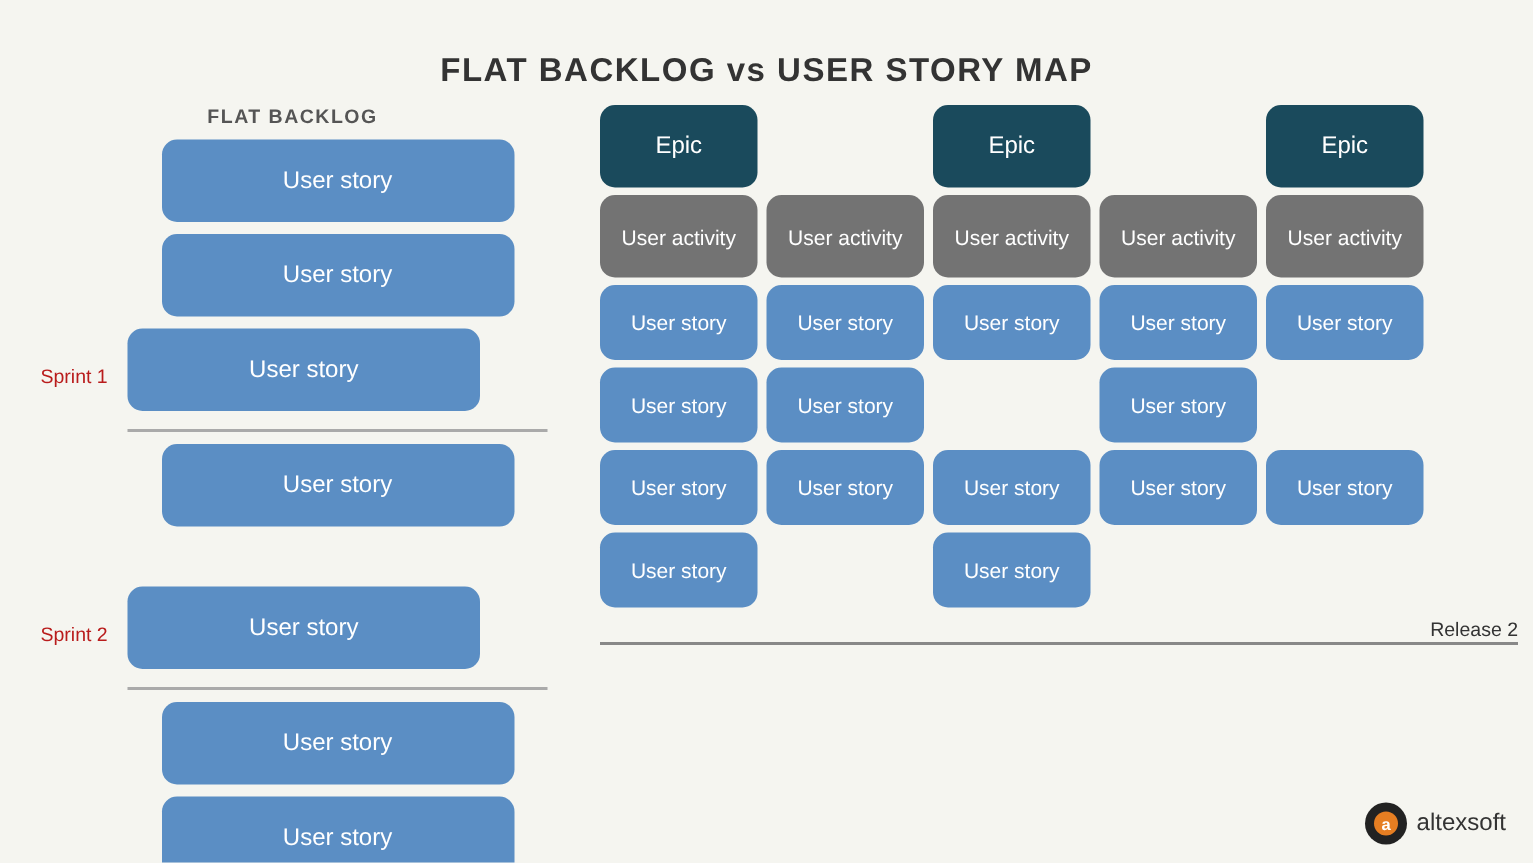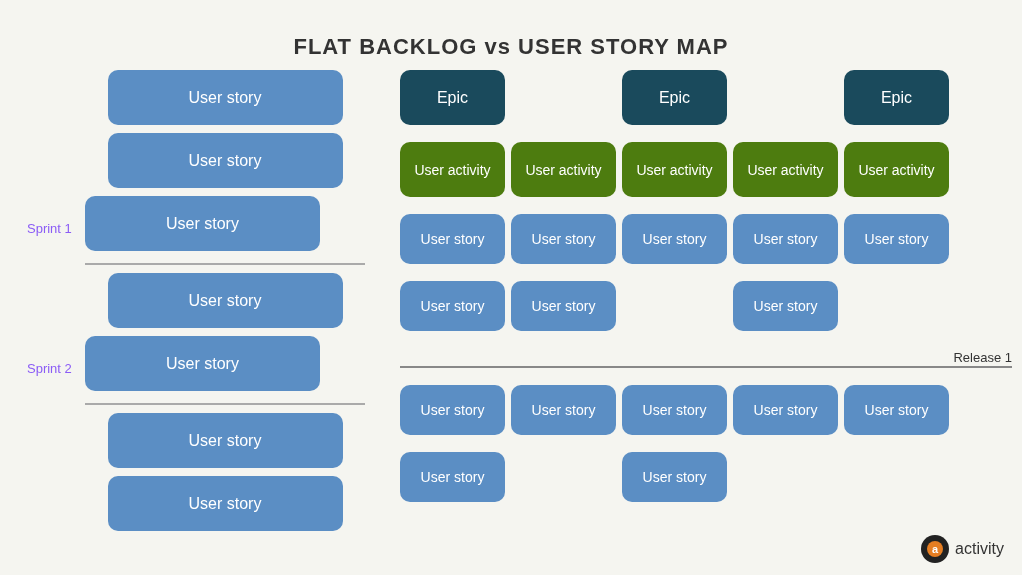--- a/index.html
+++ b/index.html
@@ -59,41 +59,41 @@
       font-weight: 500;
       cursor: pointer;
       margin-bottom: 8px;
       display: flex;
       align-items: center;
       justify-content: center;
     }
     .sprint-label {
       position: absolute;
       font-size: 13px;
-      color: #8b5cf6;
+      color: #b91c1c;
       font-weight: 500;
       left: 0;
     }
     .sprint-line {
       width: 280px;
       height: 2px;
       background: #aaa;
       margin-left: 0px;
       margin-bottom: 8px;
     }
     
     .story-map {
       flex: 1;
       padding-left: 20px;
       position: relative;
     }
     .story-map-grid {
       display: flex;
       flex-direction: column;
-      gap: 17px;
+      gap: 5px;
     }
     
     .epic-row {
       display: flex;
       gap: 6px;
       align-items: center;
     }
     .epic-btn {
       width: 105px;
       height: 55px;
@@ -114,21 +114,21 @@
       flex-shrink: 0;
     }
     
     .activity-row {
       display: flex;
       gap: 6px;
     }
     .activity-btn {
       width: 105px;
       height: 55px;
-      background: #4d7c0f;
+      background: #737373;
       color: white;
       border: none;
       border-radius: 10px;
       font-size: 14px;
       font-weight: 500;
       cursor: pointer;
       display: flex;
       align-items: center;
       justify-content: center;
       text-align: center;
@@ -207,35 +207,36 @@
     }
   </style>
 </head>
 <body>
 
 <div class="page-title">FLAT BACKLOG vs USER STORY MAP</div>
 
 <div class="columns">
 
   <div class="flat-backlog">
+    <div class="section-title">FLAT BACKLOG</div>
     <div class="backlog-items">
 
       <button class="story-btn">User story</button>
 
       <button class="story-btn">User story</button>
 
       <div style="position:relative; width:280px; margin-bottom:4px;">
         <span class="sprint-label" style="left:-58px; top:50%; transform:translateY(-50%);">Sprint 1</span>
         <button class="story-btn">User story</button>
       </div>
       <div class="sprint-line"></div>
 
       <button class="story-btn">User story</button>
 
-      <div style="position:relative; width:280px; margin-bottom:4px;">
+      <div style="position:relative; width:280px; margin-bottom:4px;margin-top:32px;">
         <span class="sprint-label" style="left:-58px; top:50%; transform:translateY(-50%);">Sprint 2</span>
         <button class="story-btn">User story</button>
       </div>
       <div class="sprint-line"></div>
 
       <button class="story-btn">User story</button>
 
       <button class="story-btn">User story</button>
 
     </div>
@@ -270,47 +271,47 @@
       </div>
 
       <div class="story-row">
         <button class="map-story-btn">User story</button>
         <button class="map-story-btn">User story</button>
         <div class="map-story-empty"></div>
         <button class="map-story-btn">User story</button>
         <div class="map-story-empty"></div>
       </div>
 
+
+      <div class="story-row">
+        <button class="map-story-btn">User story</button>
+        <button class="map-story-btn">User story</button>
+        <button class="map-story-btn">User story</button>
+        <button class="map-story-btn">User story</button>
+        <button class="map-story-btn">User story</button>
+      </div>
+
+      <div class="story-row">
+        <button class="map-story-btn">User story</button>
+        <div class="map-story-empty"></div>
+        <button class="map-story-btn">User story</button>
+        <div class="map-story-empty"></div>
+        <div class="map-story-empty"></div>
+      </div>
+
       <div class="release-line-container">
         <div class="release-line"></div>
-        <span class="release-label">Release 1</span>
-      </div>
-
-      <div class="story-row">
-        <button class="map-story-btn">User story</button>
-        <button class="map-story-btn">User story</button>
-        <button class="map-story-btn">User story</button>
-        <button class="map-story-btn">User story</button>
-        <button class="map-story-btn">User story</button>
-      </div>
-
-      <div class="story-row">
-        <button class="map-story-btn">User story</button>
-        <div class="map-story-empty"></div>
-        <button class="map-story-btn">User story</button>
-        <div class="map-story-empty"></div>
-        <div class="map-story-empty"></div>
-      </div>
-
+        <span class="release-label">Release 2</span>
+      </div>
 
     </div>
   </div>
 </div>
 
 <div class="logo">
   <div class="logo-icon">
     <svg width="18" height="18" viewBox="0 0 18 18">
       <circle cx="9" cy="9" r="8" fill="#e67e22"></circle>
       <text x="9" y="13" text-anchor="middle" font-size="11" fill="white" font-weight="bold">a</text>
     </svg>
   </div>
-  <span class="logo-text">activity</span>
+  <span class="logo-text">altexsoft</span>
 </div>
 
 </body></html>

